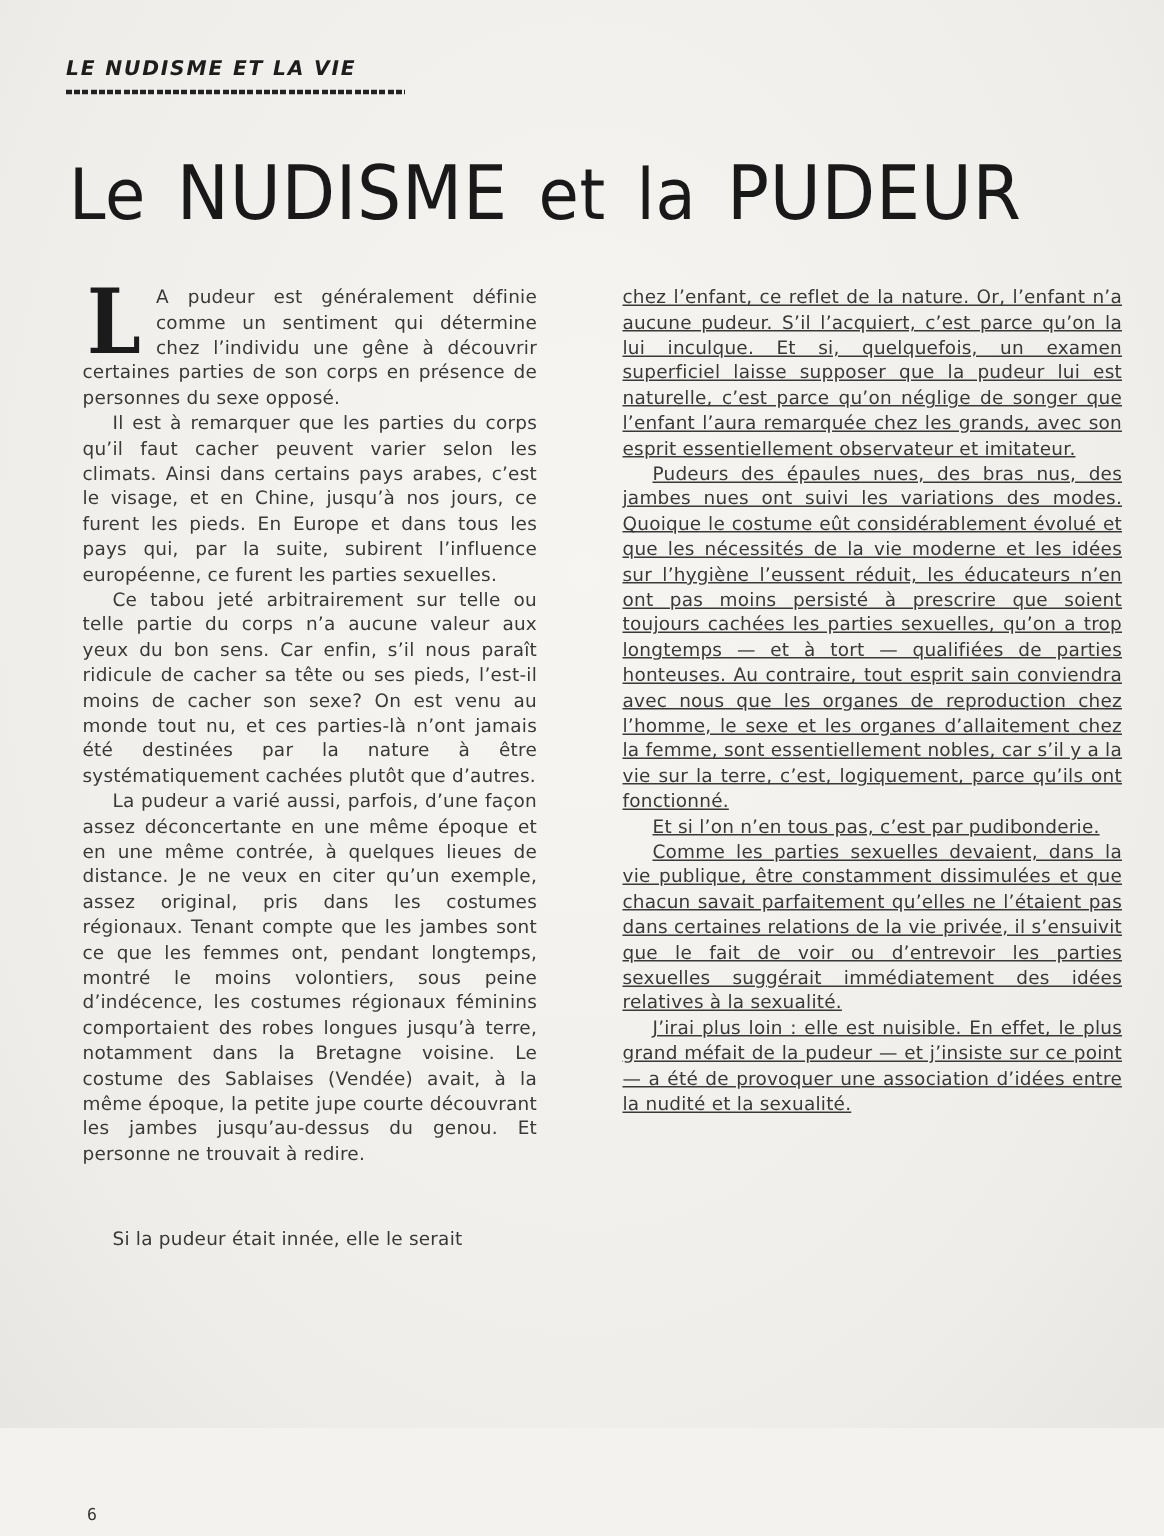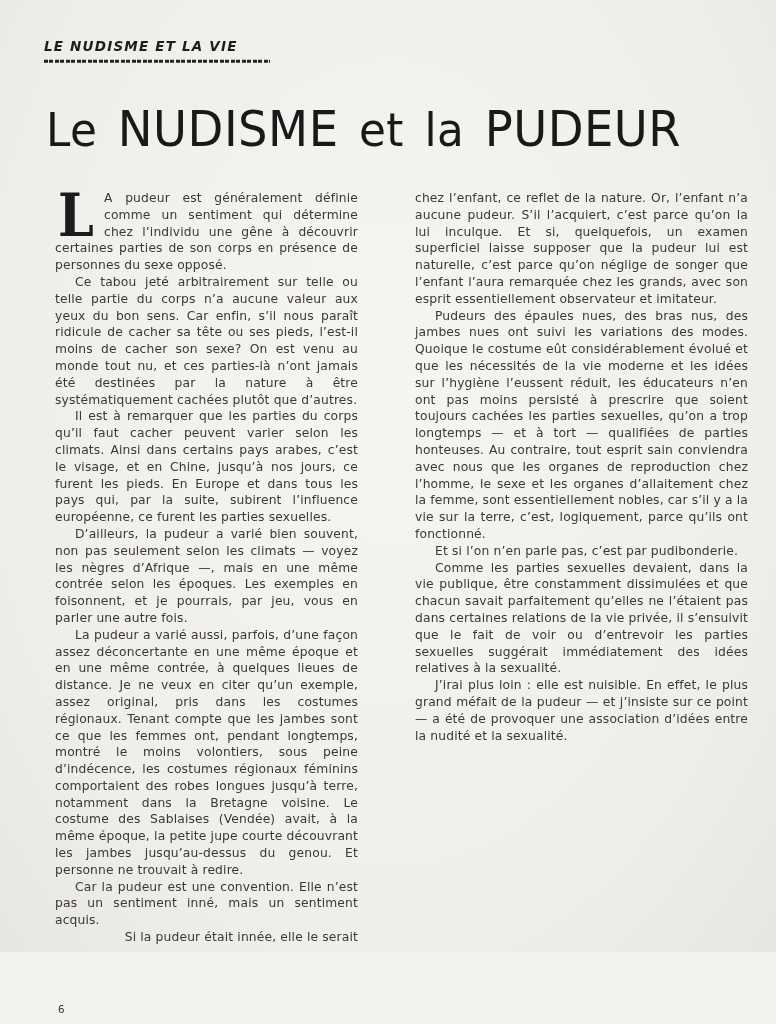--- a/index.html
+++ b/index.html
@@ -62,21 +62,21 @@
       position: absolute;
       top: 190px;
       font-family: "DejaVu Sans", sans-serif;
       font-size: 12.3px;
       line-height: 16.8px;
       color: #3a3838;
       text-align: justify;
       letter-spacing: 0.15px;
     }
     .col.left { left: 55px; width: 303px; }
-    .col.right { left: 415px; width: 333px; top: 190px; }
+    .col.right { left: 415px; width: 333px; top: 190px; text-decoration: underline; }
     .col p {
       margin: 0;
       text-indent: 20px;
       hyphens: manual;
     }
     .col p.noindent { text-indent: 0; }
     .dropcap {
       float: left;
       font-family: "DejaVu Serif", serif;
       font-size: 60px;
@@ -104,30 +104,28 @@
 
   <div class="section-header">LE NUDISME ET LA VIE</div>
   <div class="section-rule"></div>
 
   <h1 class="headline" style="margin:0;">
     <span class="w">Le</span><span class="w big">NUDISME</span><span class="w">et</span><span class="w">la</span><span class="big">PUDEUR</span>
   </h1>
 
   <div class="col left">
     <p class="noindent"><span class="dropcap">L</span><span>A pudeur est généralement définie comme un sentiment qui détermine chez l’individu une gêne à découvrir certaines parties de son corps en présence de personnes du sexe opposé.</span></p>
+    <p>Il est à remarquer que les parties du corps qu’il faut cacher peuvent varier selon les climats. Ainsi dans certains pays arabes, c’est le visage, et en Chine, jusqu’à nos jours, ce furent les pieds. En Europe et dans tous les pays qui, par la suite, subirent l’influence européenne, ce furent les parties sexuelles.</p>
     <p>Ce tabou jeté arbitrairement sur telle ou telle partie du corps n’a aucune valeur aux yeux du bon sens. Car enfin, s’il nous paraît ridicule de cacher sa tête ou ses pieds, l’est-il moins de cacher son sexe? On est venu au monde tout nu, et ces parties-là n’ont jamais été destinées par la nature à être systématiquement cachées plutôt que d’autres.</p>
-    <p>Il est à remarquer que les parties du corps qu’il faut cacher peuvent varier selon les climats. Ainsi dans certains pays arabes, c’est le visage, et en Chine, jusqu’à nos jours, ce furent les pieds. En Europe et dans tous les pays qui, par la suite, subirent l’influence européenne, ce furent les parties sexuelles.</p>
-    <p>D’ailleurs, la pudeur a varié bien souvent, non pas seulement selon les climats — voyez les nègres d’Afrique —, mais en une même contrée selon les époques. Les exemples en foisonnent, et je pourrais, par jeu, vous en parler une autre fois.</p>
     <p>La pudeur a varié aussi, parfois, d’une façon assez déconcertante en une même époque et en une même contrée, à quelques lieues de distance. Je ne veux en citer qu’un exemple, assez original, pris dans les costumes régionaux. Tenant compte que les jambes sont ce que les femmes ont, pendant longtemps, montré le moins volontiers, sous peine d’indécence, les costumes régionaux féminins comportaient des robes longues jusqu’à terre, notamment dans la Bretagne voisine. Le costume des Sablaises (Vendée) avait, à la même époque, la petite jupe courte découvrant les jambes jusqu’au-dessus du genou. Et personne ne trouvait à redire.</p>
-    <p>Car la pudeur est une convention. Elle n’est pas un sentiment inné, mais un sentiment acquis.</p>
-    <p style="text-align:right;">Si la pudeur était innée, elle le serait</p>
+    <p style="text-align:left;margin-top:40px;">Si la pudeur était innée, elle le serait</p>
   </div>
 
   <div class="col right">
     <p class="noindent">chez l’enfant, ce reflet de la nature. Or, l’enfant n’a aucune pudeur. S’il l’acquiert, c’est parce qu’on la lui inculque. Et si, quelquefois, un examen superficiel laisse supposer que la pudeur lui est naturelle, c’est parce qu’on néglige de songer que l’enfant l’aura remarquée chez les grands, avec son esprit essentiellement observateur et imitateur.</p>
     <p>Pudeurs des épaules nues, des bras nus, des jambes nues ont suivi les variations des modes. Quoique le costume eût considérablement évolué et que les nécessités de la vie moderne et les idées sur l’hygiène l’eussent réduit, les éducateurs n’en ont pas moins persisté à prescrire que soient toujours cachées les parties sexuelles, qu’on a trop longtemps — et à tort — qualifiées de parties honteuses. Au contraire, tout esprit sain conviendra avec nous que les organes de reproduction chez l’homme, le sexe et les organes d’allaitement chez la femme, sont essentiellement nobles, car s’il y a la vie sur la terre, c’est, logiquement, parce qu’ils ont fonctionné.</p>
-    <p>Et si l’on n’en parle pas, c’est par pudibonderie.</p>
+    <p>Et si l’on n’en tous pas, c’est par pudibonderie.</p>
     <p>Comme les parties sexuelles devaient, dans la vie publique, être constamment dissimulées et que chacun savait parfaitement qu’elles ne l’étaient pas dans certaines relations de la vie privée, il s’ensuivit que le fait de voir ou d’entrevoir les parties sexuelles suggérait immédiatement des idées relatives à la sexualité.</p>
     <p>J’irai plus loin : elle est nuisible. En effet, le plus grand méfait de la pudeur — et j’insiste sur ce point — a été de provoquer une association d’idées entre la nudité et la sexualité.</p>
   </div>
 
   <div class="page-number">6</div>
 </div>
 
 </body></html>

